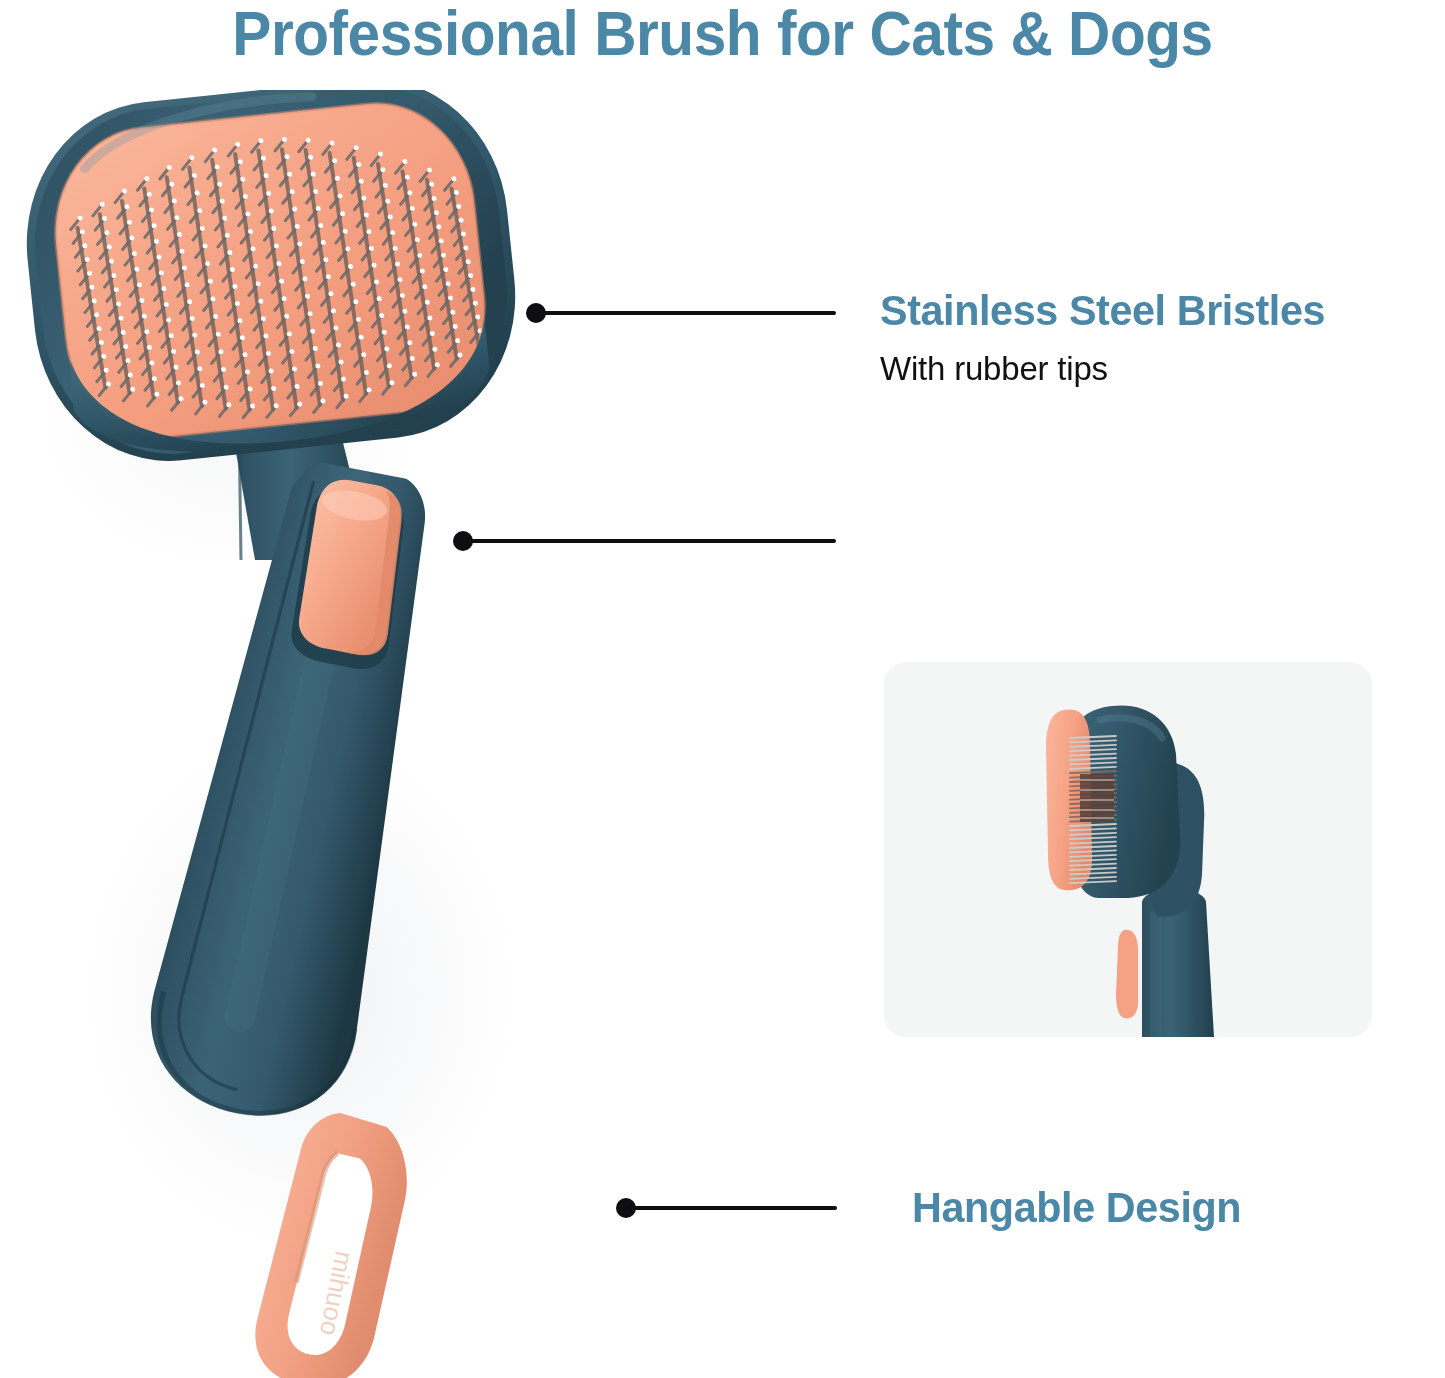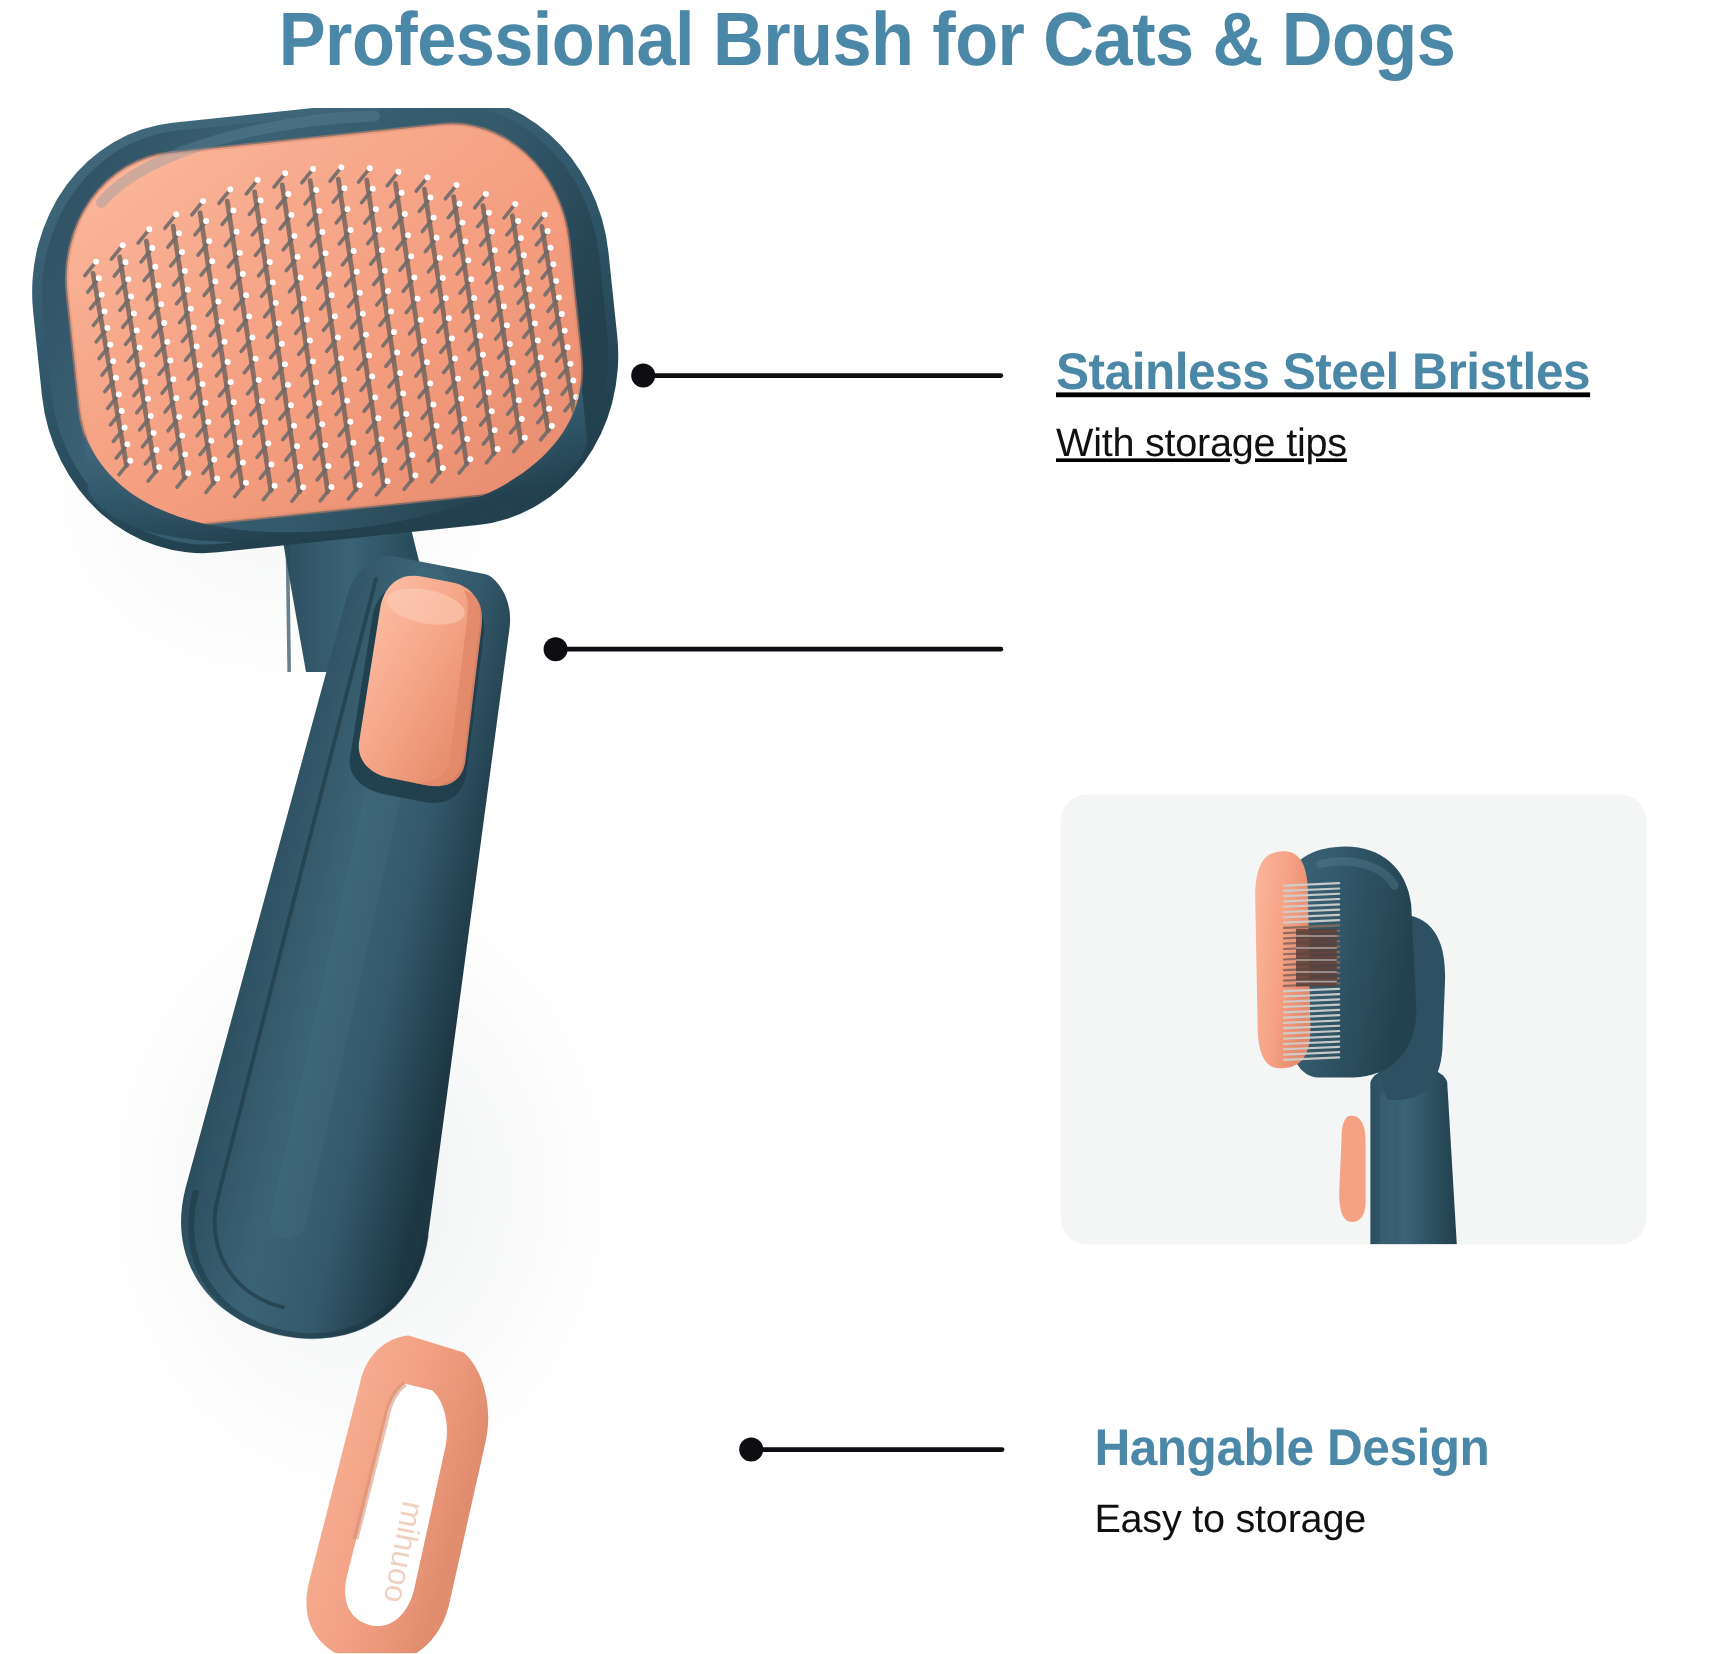--- a/index.html
+++ b/index.html
@@ -31,21 +31,21 @@
   .feature{position:absolute;}
   .feature .f-title{
     font-size:43px;font-weight:bold;color:#4b87a7;
     letter-spacing:-0.4px;white-space:nowrap;line-height:1.05;
     transform:scaleX(0.96);transform-origin:0 50%;
   }
   .feature .f-sub{
     font-size:33px;font-weight:normal;color:#111111;
     letter-spacing:-0.2px;white-space:nowrap;margin-top:19px;line-height:1.05;
   }
-  #feature-bristles{left:880px;top:288px;text-decoration:underline;}
+  #feature-bristles{left:880px;top:288px;}
   #feature-release{left:880px;top:508px;}
   #feature-hangable{left:880px;top:1185px;margin-left:32px;}
 
   
   .callout-line{position:absolute;height:4px;background:#0d0d12;border-radius:2px;}
   .callout-dot{position:absolute;width:20px;height:20px;border-radius:50%;background:#0d0d12;}
 
   #callout-line-bristles{left:540px;top:311px;width:296px;}
   #callout-dot-bristles{left:526px;top:303px;}
 
@@ -738,27 +738,26 @@
   <div id="callout-dot-bristles" class="callout-dot"></div>
 
   <div id="callout-line-release" class="callout-line"></div>
   <div id="callout-dot-release" class="callout-dot"></div>
 
   <div id="callout-line-hangable" class="callout-line"></div>
   <div id="callout-dot-hangable" class="callout-dot"></div>
 
   <div class="feature" id="feature-bristles">
     <div class="f-title">Stainless Steel Bristles</div>
-    <div class="f-sub">With storage tips</div>
+    <div class="f-sub">With rubber tips</div>
   </div>
 
 
   <div class="feature" id="feature-hangable">
     <div class="f-title">Hangable Design</div>
-    <div class="f-sub">Easy to storage</div>
   </div>
 
   <div id="inset-panel">
     <svg id="inset-svg" viewBox="0 0 488 375">
       <defs>
         <linearGradient id="iShell" x1="0" y1="0" x2="1" y2="0.3">
           <stop offset="0" stop-color="#3d6577"></stop>
           <stop offset="0.4" stop-color="#33596b"></stop>
           <stop offset="1" stop-color="#23424f"></stop>
         </linearGradient>

